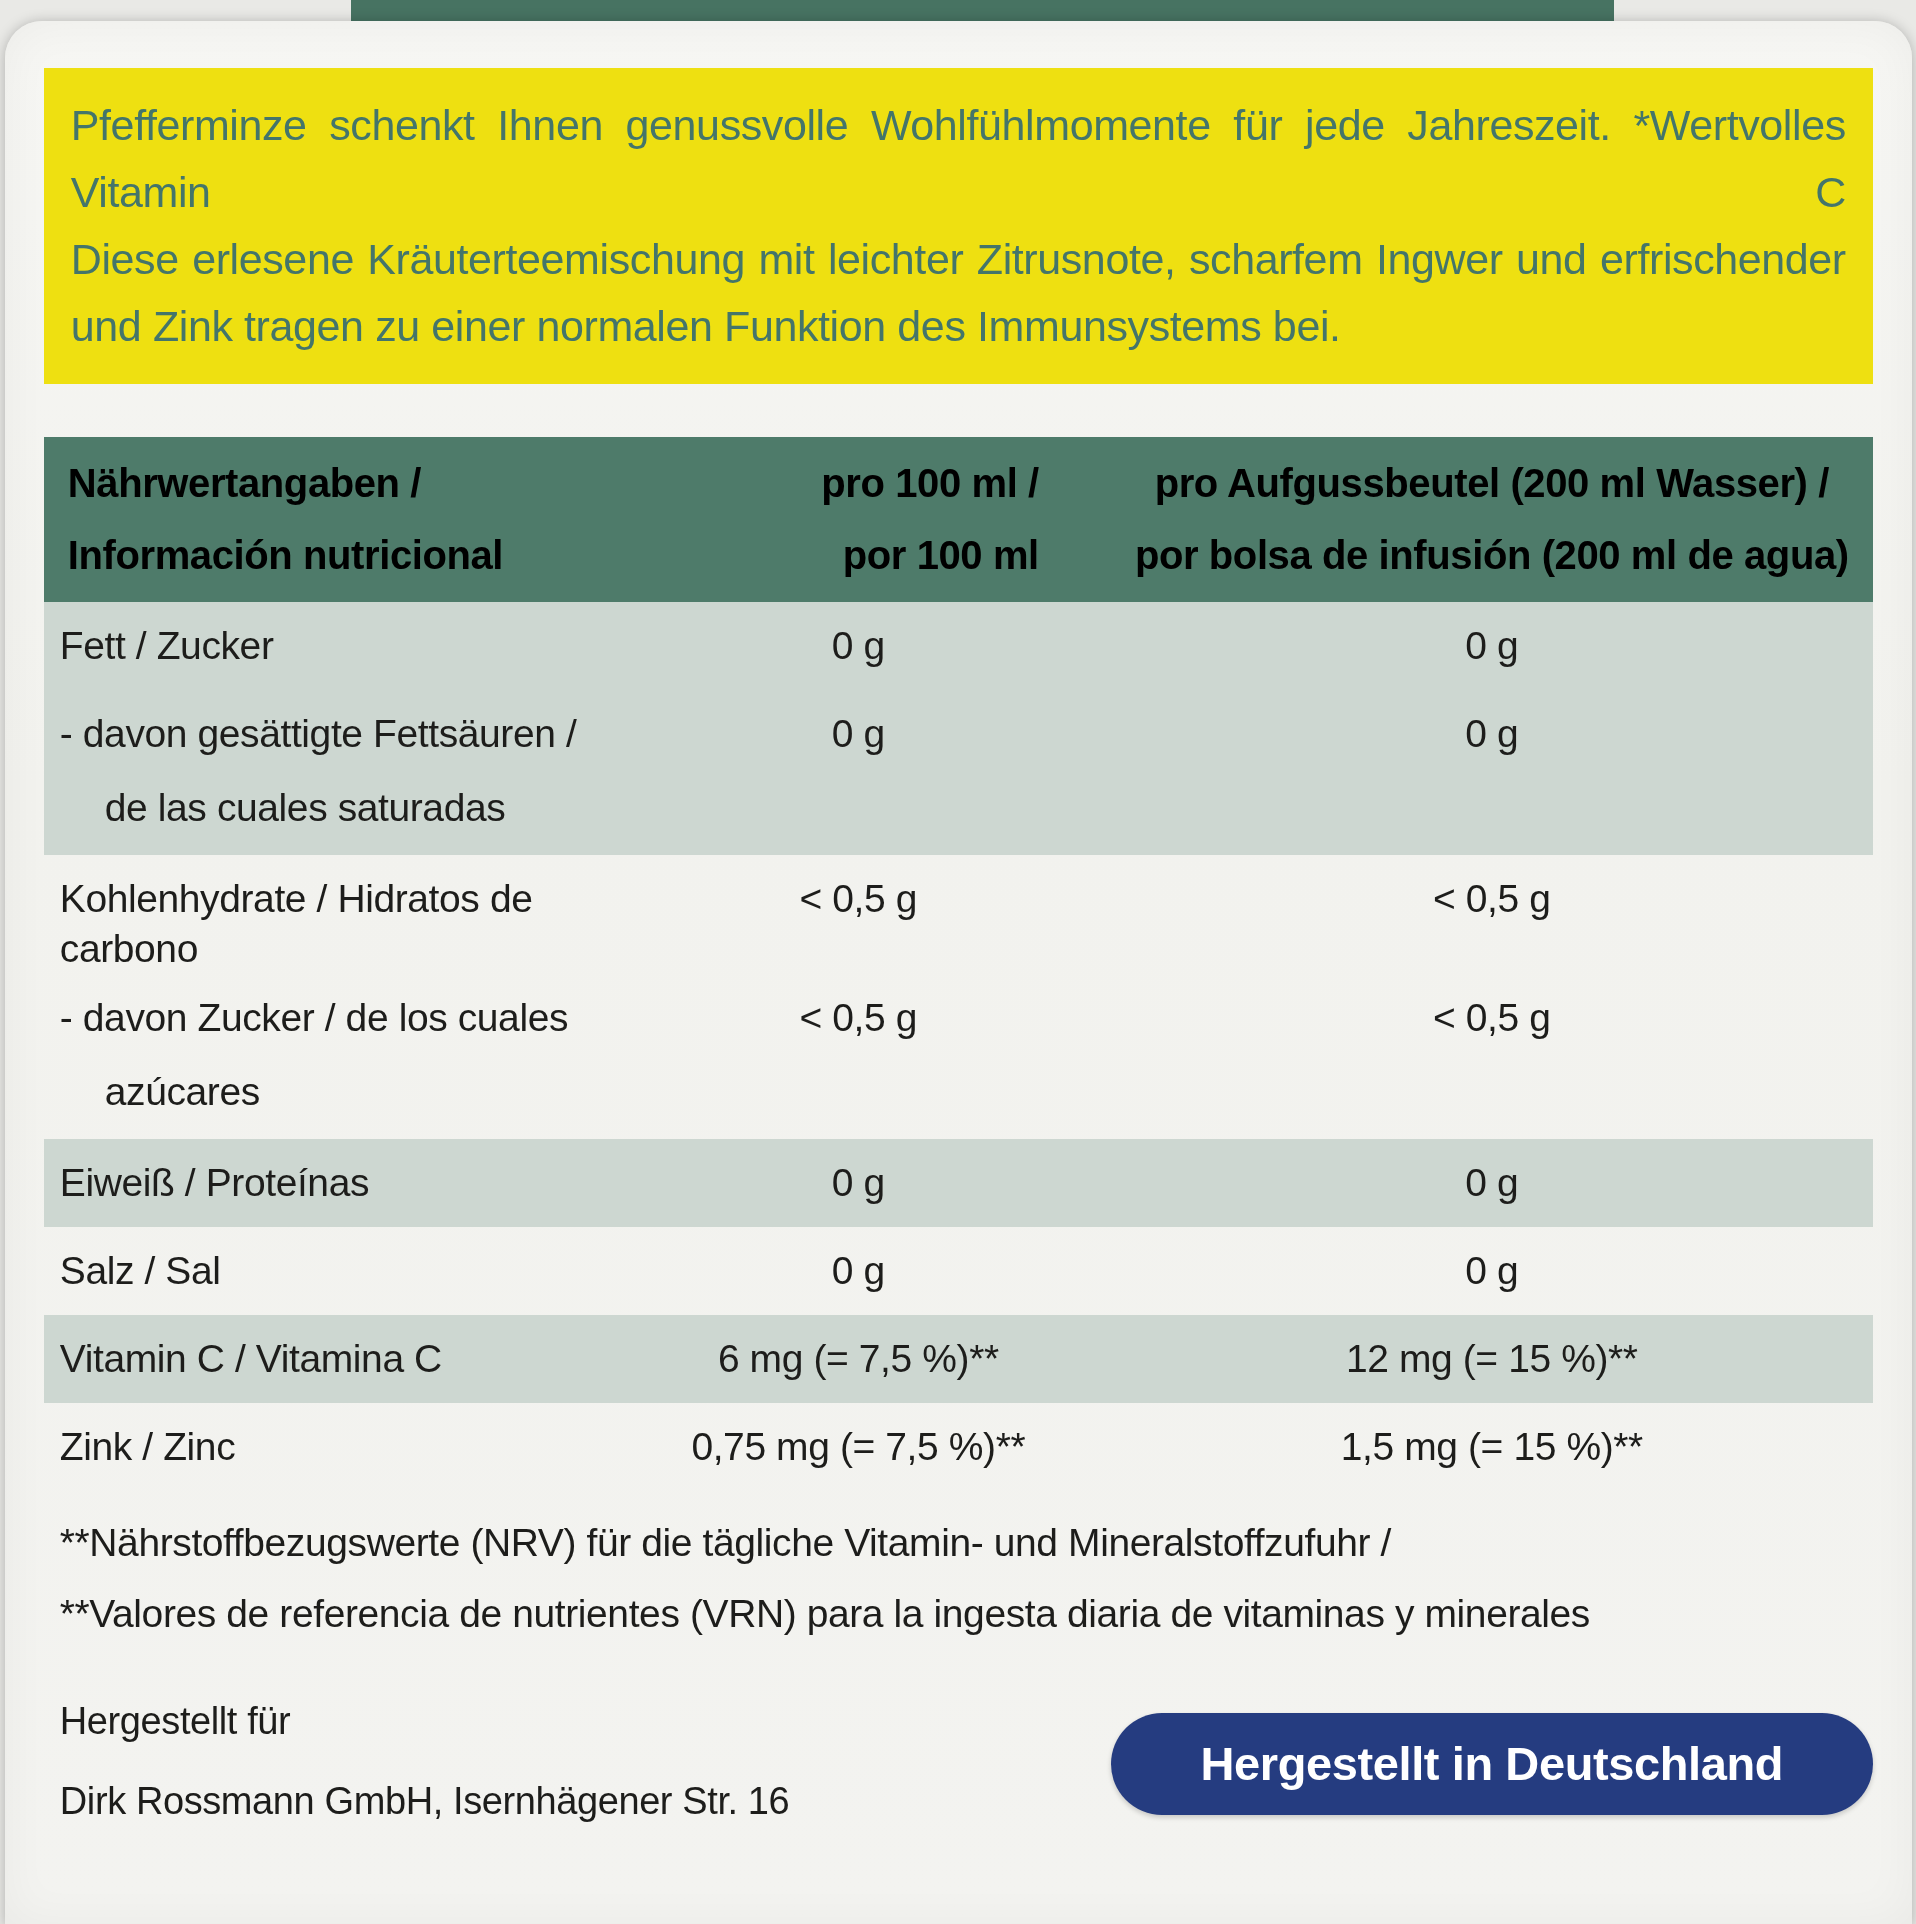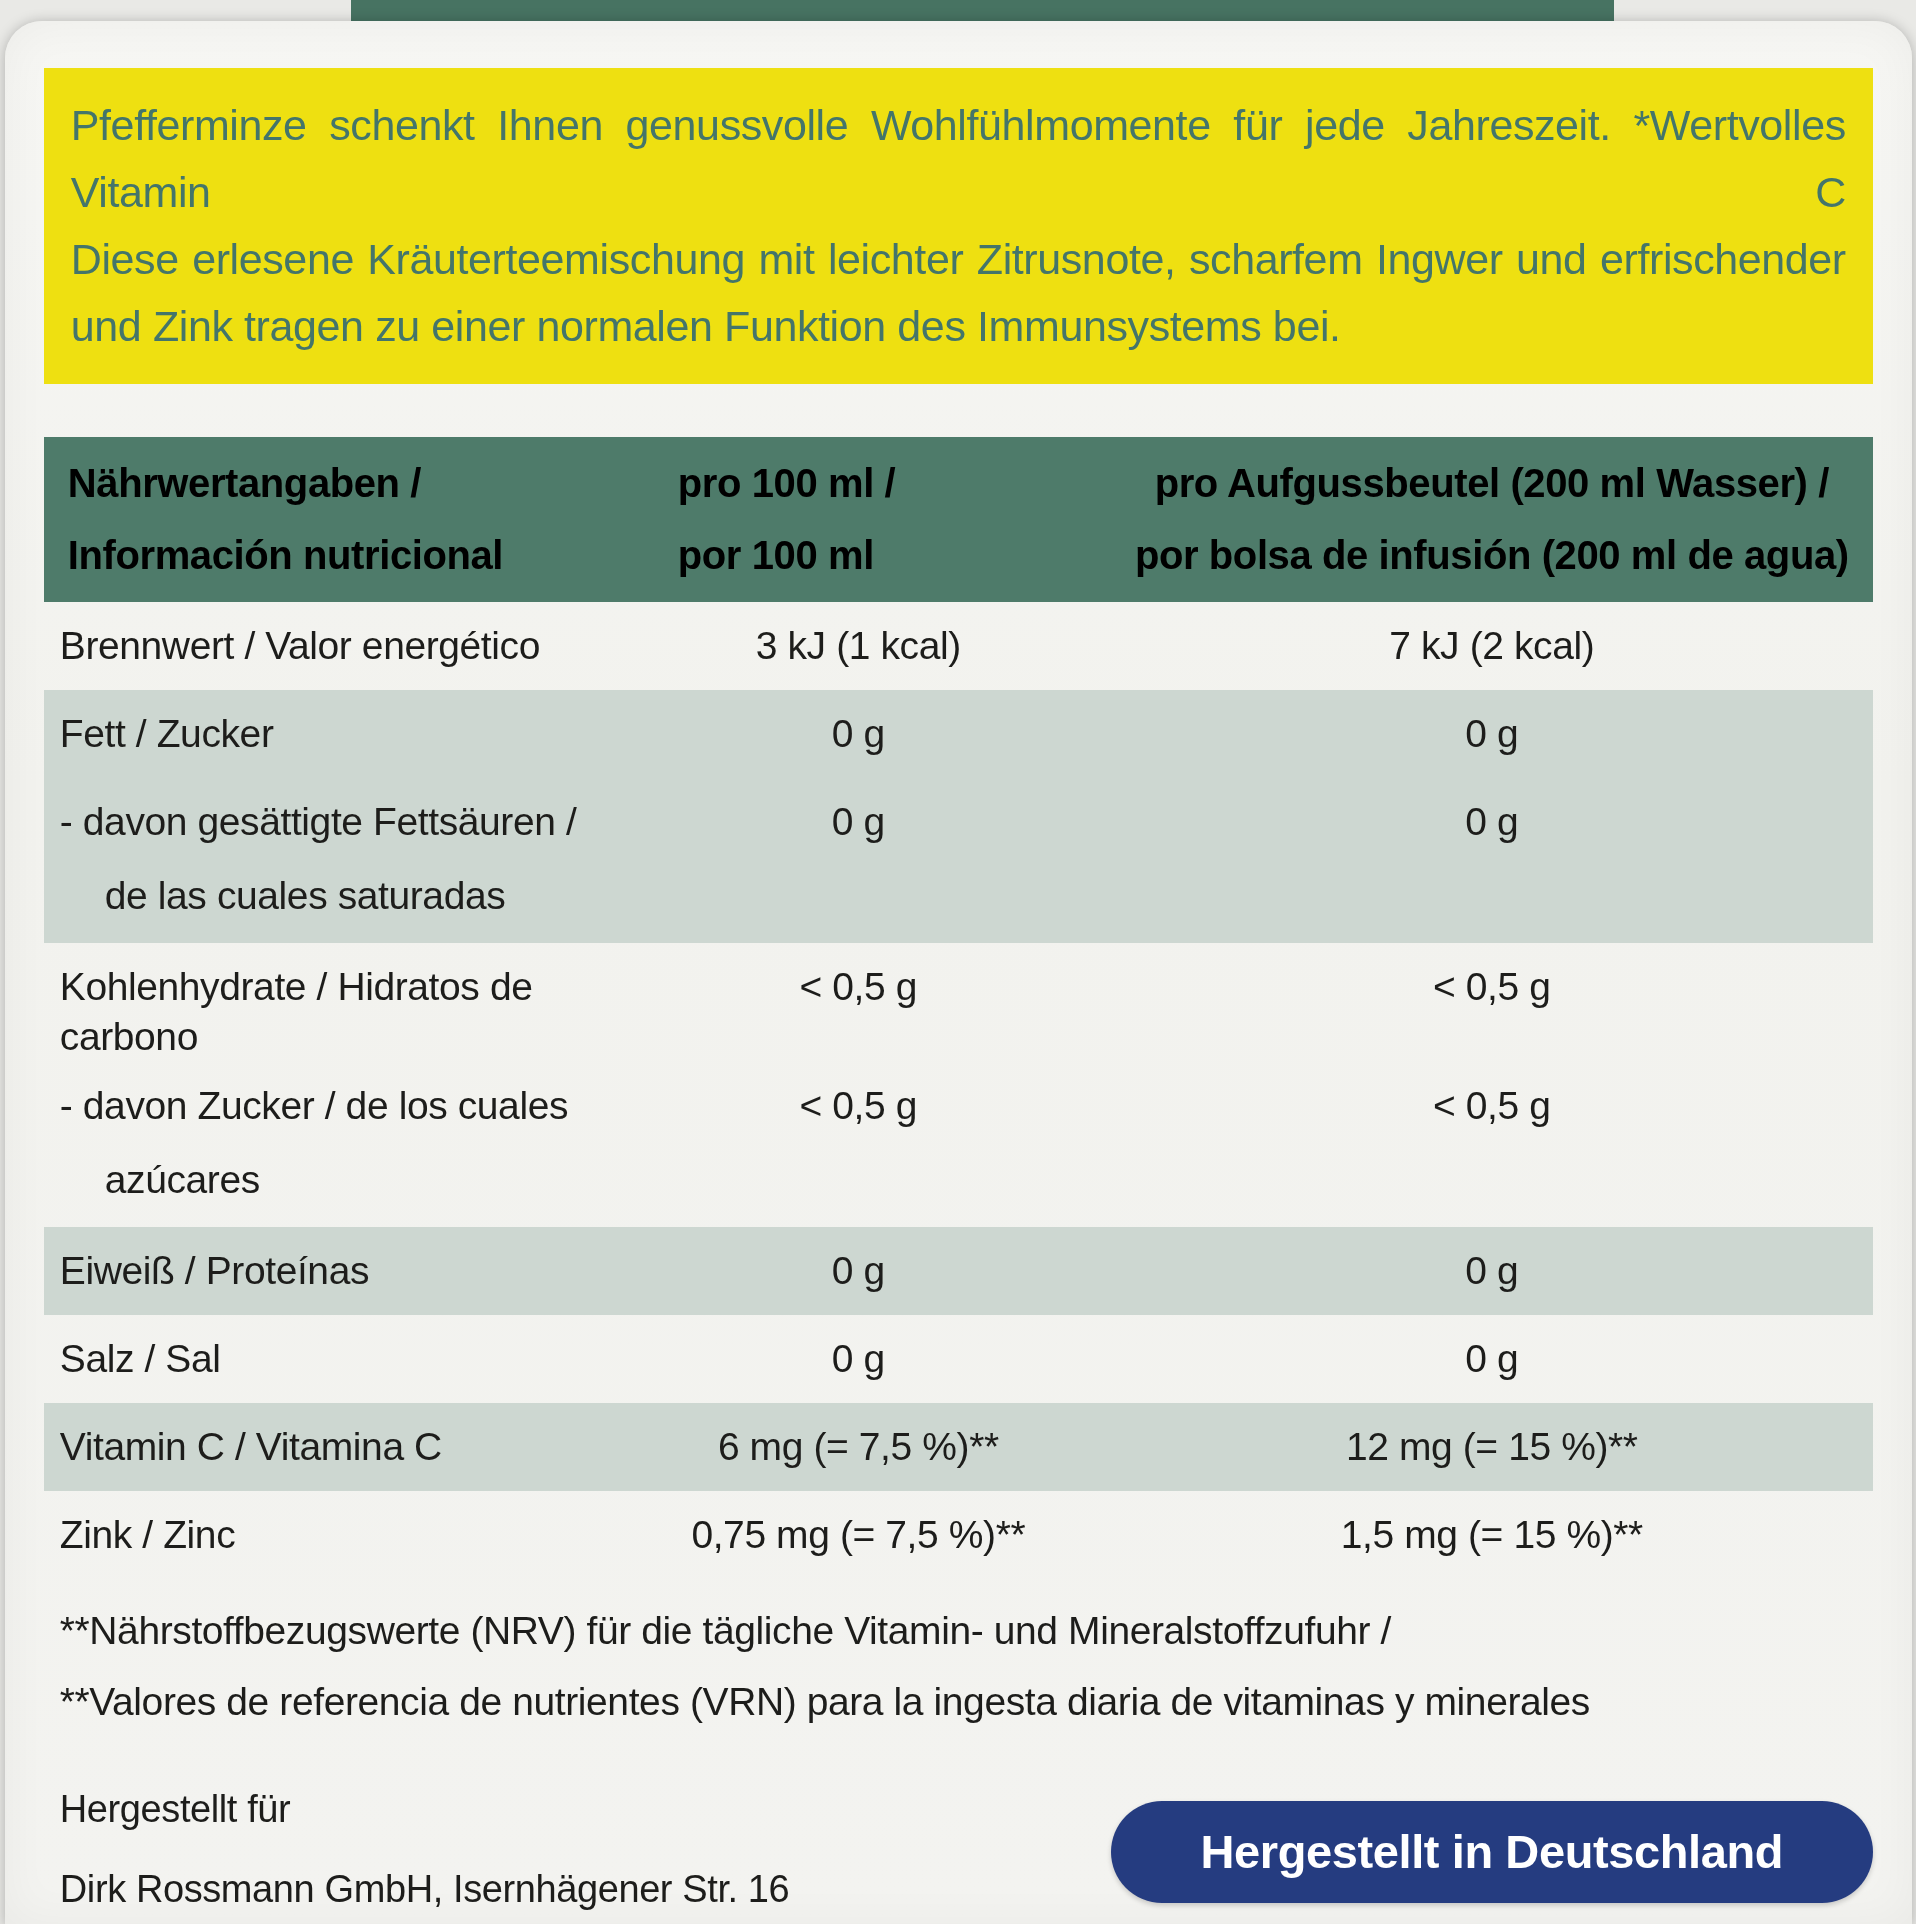--- a/index.html
+++ b/index.html
@@ -41,21 +41,21 @@
     grid-template-columns: 610px 361px 1fr;
     background: #4e7b6a;
     color: #000000;
     font-weight: bold;
     font-size: 40px;
     line-height: 72px;
     padding: 9.6px 0 11.2px 24px;
     letter-spacing: -0.4px;
   }
   .thead .hc { display: block; }
-  .thead .c2 { text-align: left; }
+  .thead .c2 { text-align: right; }
   .thead .c3 { text-align: center; padding-left: 72px; }
   .row {
     display: grid;
     grid-template-columns: 618px 361px 1fr;
     font-size: 39px;
     line-height: 50px;
     padding: 19px 0 0 16px;
     min-height: 88px;
     box-sizing: border-box;
     letter-spacing: -0.4px;
@@ -115,25 +115,20 @@
       <div class="c2">
         <span class="hc">pro 100 ml /</span>
         <span class="hc">por 100 ml</span>
       </div>
       <div class="c3">
         <span class="hc">pro Aufgussbeutel (200 ml Wasser) /</span>
         <span class="hc">por bolsa de infusión (200 ml de agua)</span>
       </div>
     </div>
 
-    <div class="row">
-      <div class="c1">Brennwert / Valor energético</div>
-      <div class="c2">3 kJ (1 kcal)</div>
-      <div class="c3">7 kJ (2 kcal)</div>
-    </div>
 
     <div class="row shaded">
       <div class="c1">Fett / Zucker</div>
       <div class="c2">0 g</div>
       <div class="c3">0 g</div>
     </div>
 
     <div class="row shaded double">
       <div class="c1">
         <span>- davon gesättigte Fettsäuren /</span>

